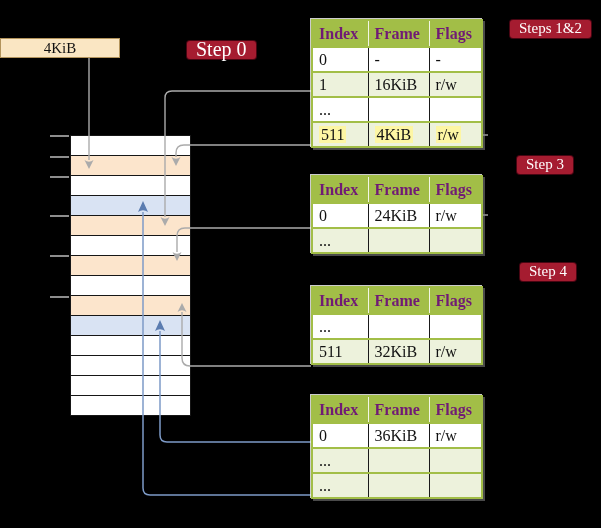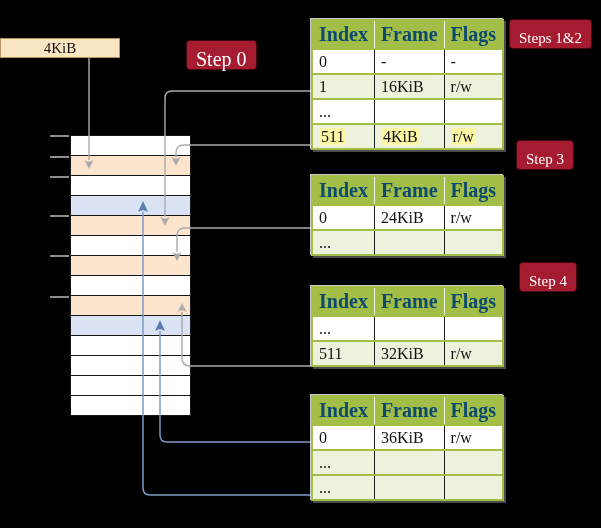--- a/index.html
+++ b/index.html
@@ -15,55 +15,55 @@
   .mrow.peach{background:var(--peach);}
   .mrow.blue{background:var(--bluerow);}
   .tick{position:absolute;left:50px;width:19px;height:2px;background:#8d8d8d;z-index:1;}
 
   
   .frame-box{position:absolute;left:0;top:38px;width:118px;height:18px;background:var(--cream);
     border:1px solid #b3945c;color:#111;font-size:15px;text-align:center;line-height:18px;z-index:3;}
 
   
   .step{position:absolute;background:var(--crimson);color:#fff;font-size:15px;line-height:17px;
-    padding:10px 9px 1px 9px;border-radius:3px;box-shadow:0 0 0 1px rgba(110,8,28,.65);z-index:3;white-space:nowrap;}
+    padding:0 9px 1px 9px;border-radius:3px;box-shadow:0 0 0 1px rgba(110,8,28,.65);z-index:3;white-space:nowrap;}
 
   
   svg.wires{position:absolute;left:0;top:0;z-index:2;pointer-events:none;}
   .gline{fill:none;stroke:var(--gray_line);stroke-width:1.4;}
   .ghead{fill:var(--gray_line);stroke:none;}
   .bline{fill:none;stroke:var(--blue_line);stroke-width:1.5;}
   .bhead{fill:var(--blue_arrow);stroke:none;}
 
   
   table.ptable{position:absolute;left:311px;border-collapse:collapse;table-layout:fixed;background:#fff;
     border:2px solid var(--green);z-index:3;font-size:16px;
     box-shadow:-1px -1px 0 rgba(255,255,255,.8),2px 2px 0 rgba(135,135,135,.55);}
-  .ptable th{background:var(--green);color:#0c4a6e;font-weight:bold;text-align:left;
-    padding:2px 6px;height:21px;border-right:1px solid #f2f6e4;font-size:20px;}
+  .ptable th{background:var(--green);color:#701a75;font-weight:bold;text-align:left;
+    padding:2px 6px;height:21px;border-right:1px solid #f2f6e4;font-size:16px;}
   .ptable th:last-child{border-right:none;}
   .ptable td{border-top:2px solid var(--green);border-right:1px solid #1a1a1a;
     padding:1px 6px;height:21px;color:#111;vertical-align:middle;}
   .ptable td:last-child{border-right:none;}
   .ptable tr.shade td{background:var(--rowgreen);}
   .hl{background:var(--yellow);padding:0 2px;}
   .t1{top:19px;} .t2{top:175px;} .t3{top:286px;} .t4{top:395px;}
 </style>
 </head>
 <body>
 
 <div class="stage">
 
   <div class="frame-box">
     <span>4KiB</span>
   </div>
 
   <div class="step" style="left:187px;top:41px;font-size:20px;"><span>Step 0</span></div>
   <div class="step" style="left:510px;top:20px;"><span>Steps 1&amp;2</span></div>
-  <div class="step" style="left:517px;top:141px;"><span>Step 3</span></div>
+  <div class="step" style="left:517px;top:156px;"><span>Step 3</span></div>
   <div class="step" style="left:520px;top:263px;"><span>Step 4</span></div>
 
   <div class="memory">
       <div class="mrow white"></div>
       <div class="mrow peach"></div>
       <div class="mrow white"></div>
       <div class="mrow blue"></div>
       <div class="mrow peach"></div>
       <div class="mrow white"></div>
       <div class="mrow peach"></div>

